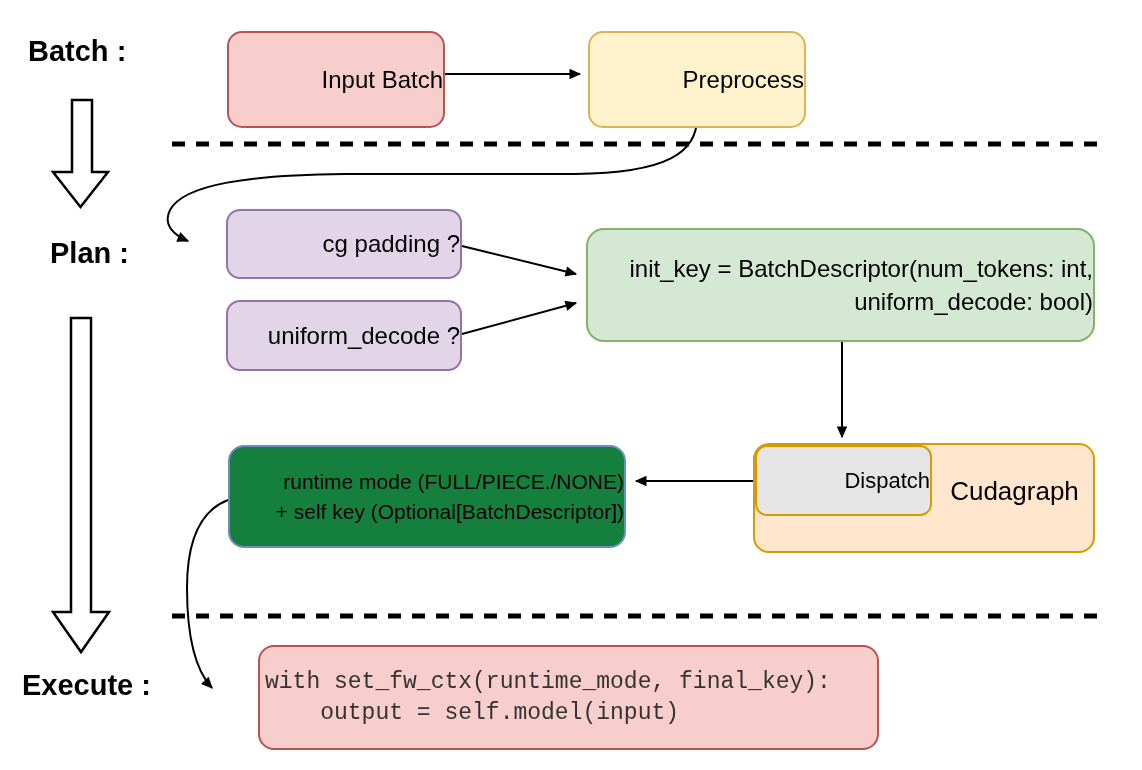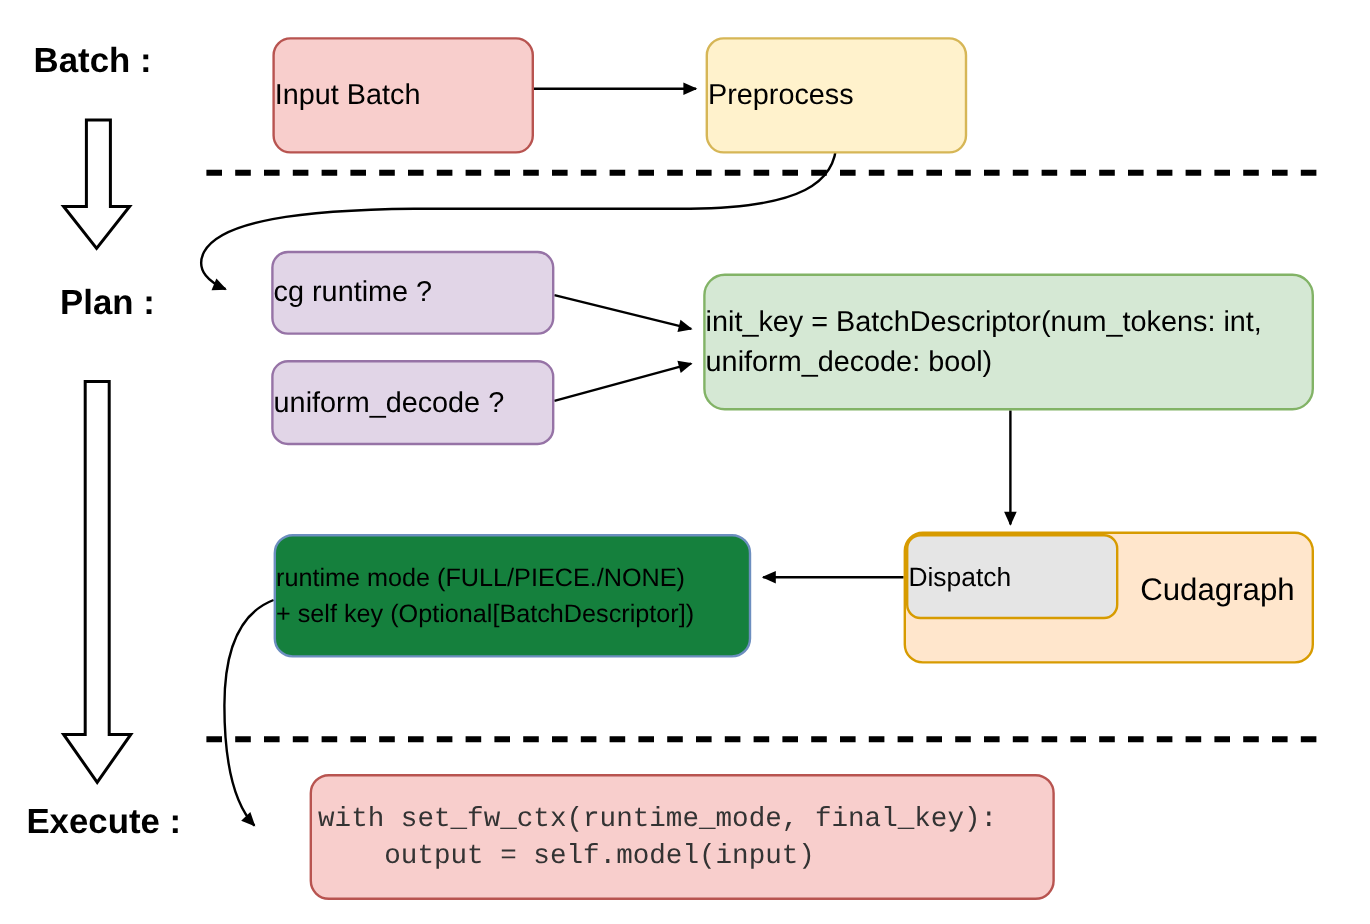--- a/index.html
+++ b/index.html
@@ -12,21 +12,21 @@
   .section-label {
     position:absolute; font-size:29px; font-weight:700; color:#000000;
     white-space:nowrap; line-height:1.1;
   }
   .lbl-input   { left:28px;  top:36px;  }
   .lbl-plan    { left:50px;  top:238px; }
   .lbl-execute { left:22px;  top:670px; }
 
   .node {
     position:absolute; box-sizing:border-box; border:2px solid;
-    display:flex; flex-direction:column; align-items:flex-start; justify-content:center;
+    display:flex; flex-direction:column; align-items:flex-end; justify-content:center;
     text-align:center; font-size:24px; line-height:1.32; border-radius:15px;
   }
   .n-input-batch    { left:227px; top:31px;  width:218px; height:97px;  background:#F8CECC; border-color:#B85450; }
   .n-preprocess     { left:588px; top:31px;  width:218px; height:97px;  background:#FFF2CC; border-color:#D6B656; }
   .n-cg-padding     { left:226px; top:209px; width:236px; height:70px;  background:#E1D5E7; border-color:#9673A6; border-radius:14px; }
   .n-uniform-decode { left:226px; top:300px; width:236px; height:71px;  background:#E1D5E7; border-color:#9673A6; border-radius:14px; }
   .n-init-key       { left:586px; top:228px; width:509px; height:114px; background:#D5E8D4; border-color:#82B366; border-radius:18px; font-size:24px; line-height:33px; }
   .n-cudagraph      { left:753px; top:443px; width:342px; height:110px; background:#FFE6CC; border-color:#D79B00; border-radius:16px; }
   .n-dispatch       { left:755px; top:445px; width:177px; height:71px;  background:#e5e5e5; border-color:#D79B00; border-radius:12px; font-size:22px; }
   .cud-label        { position:absolute; left:934px; top:443px; width:161px; height:96px;
@@ -71,21 +71,21 @@
 
   <div class="node n-input-batch">
     <span>Input Batch</span>
   </div>
 
   <div class="node n-preprocess">
     <span>Preprocess</span>
   </div>
 
   <div class="node n-cg-padding">
-    <span>cg runtime ?</span>
+    <span>cg padding ?</span>
   </div>
 
   <div class="node n-uniform-decode">
     <span>uniform_decode ?</span>
   </div>
 
   <div class="node n-init-key">
     <span>init_key = BatchDescriptor(num_tokens: int,</span>
     <span>uniform_decode: bool)</span>
   </div>

